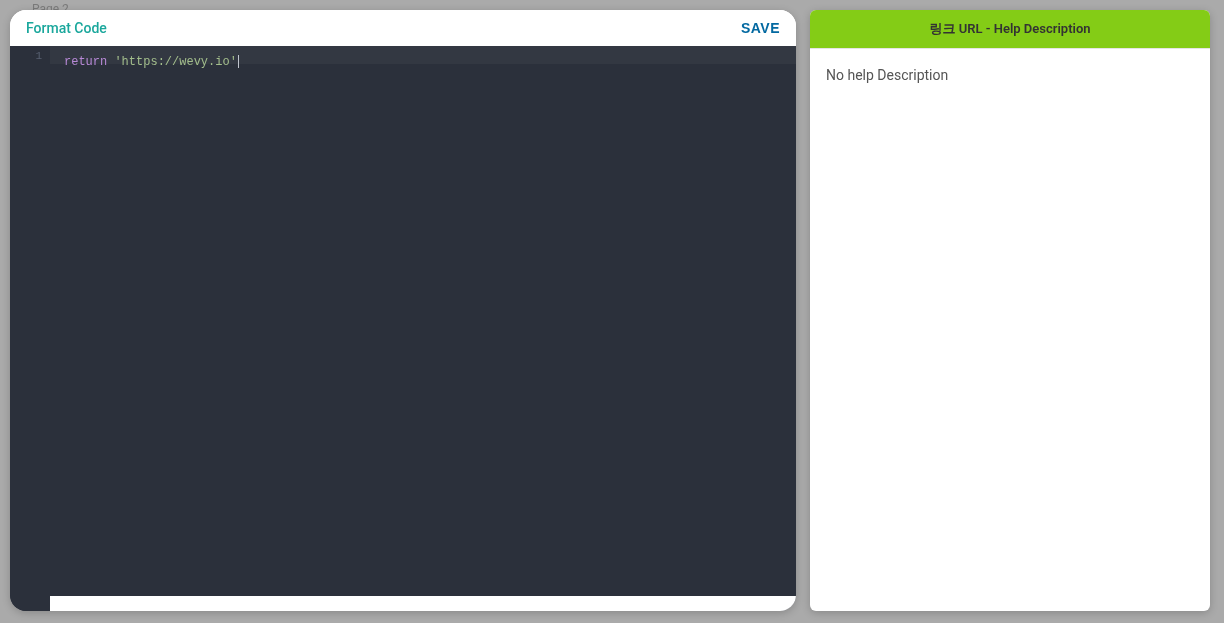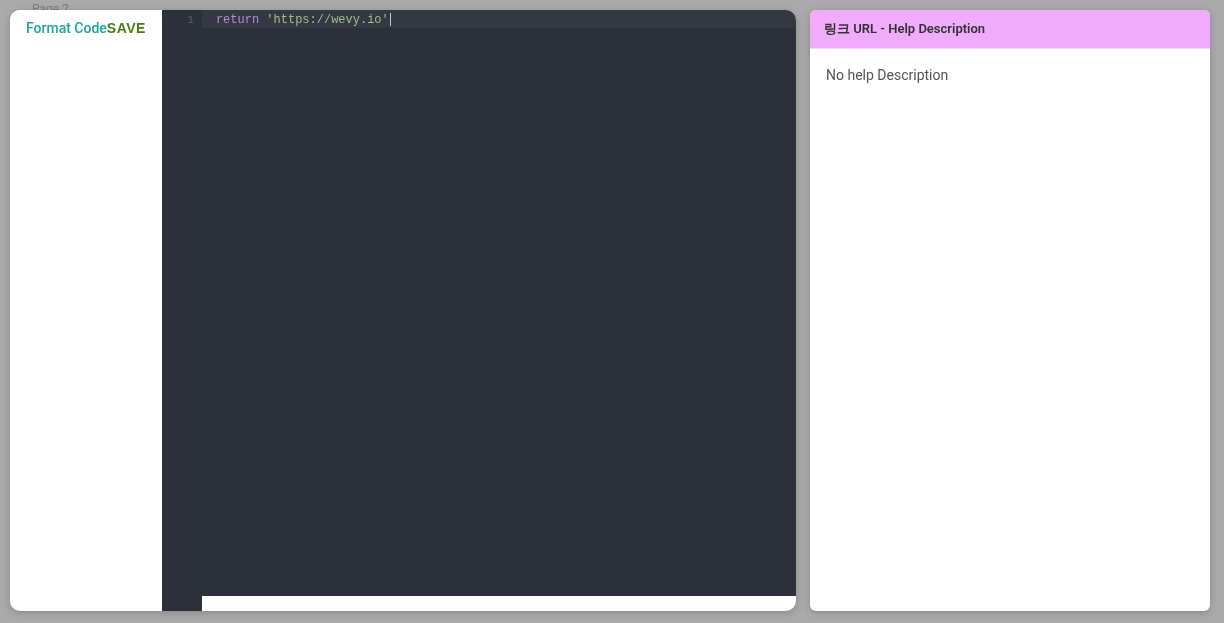--- a/index.html
+++ b/index.html
@@ -35,40 +35,41 @@
       top: 10px;
       left: 10px;
       right: 14px;
       bottom: 12px;
       display: flex;
       gap: 14px;
     }
     .left-panel {
       flex: 1;
       background: #fff;
-      border-radius: 10px;
+      border-radius: 16px;
       display: flex;
+      flex-direction: column;
       overflow: hidden;
       box-shadow: 0 2px 8px rgba(0,0,0,0.2);
     }
     .left-header {
       display: flex;
       justify-content: space-between;
       align-items: center;
       padding: 8px 16px;
       background: #fff;
       height: 36px;
     }
     .format-code-label {
       color: #1aa79c;
       font-size: 14px;
       font-weight: 500;
     }
     .save-btn {
-      color: #4d7c0f;
+      color: #0369a1;
       font-size: 14px;
       font-weight: 700;
       letter-spacing: 0.5px;
       cursor: pointer;
       background: none;
       border: none;
     }
     .code-editor {
       flex: 1;
       background: #2b303b;
@@ -98,21 +99,21 @@
       padding-top: 1px;
       line-height: 18px;
       font-size: 11px;
     }
     .code-content {
       position: absolute;
       top: 0;
       left: 40px;
       right: 0;
       padding-left: 14px;
-      padding-top: 1px;
+      padding-top: 7px;
       line-height: 18px;
       white-space: pre;
     }
     .kw-return { color: #b889d7; }
     .str-literal { color: #a3be8c; }
     .cursor-caret {
       display: inline-block;
       width: 1px;
       height: 13px;
       background: #c0c5ce;
@@ -130,26 +131,27 @@
     .right-panel {
       width: 400px;
       background: #fff;
       border-radius: 6px;
       display: flex;
       flex-direction: column;
       overflow: hidden;
       box-shadow: 0 2px 8px rgba(0,0,0,0.2);
     }
     .right-header {
-      background: #f0abfc;
+      background: #84cc16;
       padding: 10px 14px;
       font-size: 13px;
       font-weight: 600;
       color: #333;
       border-bottom: 1px solid #e5e5e5;
+      text-align: center;
     }
     .right-body {
       padding: 18px 16px;
       font-size: 14px;
       color: #555;
       flex: 1;
     }
   </style>
 </head>
 <body>

